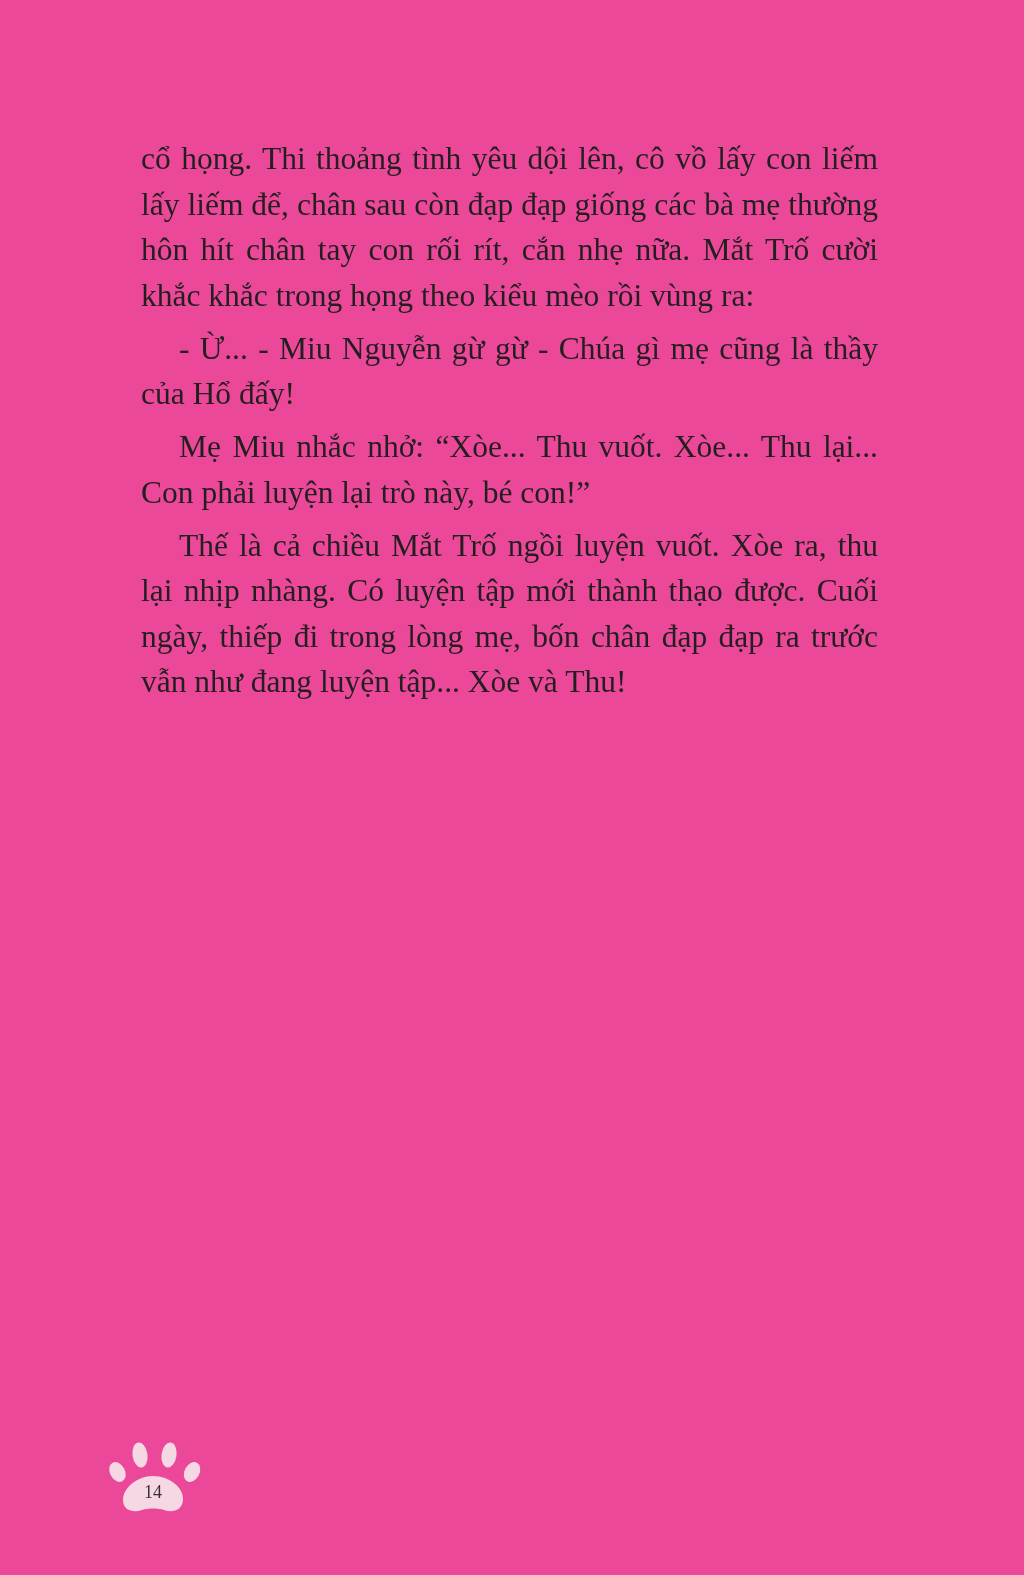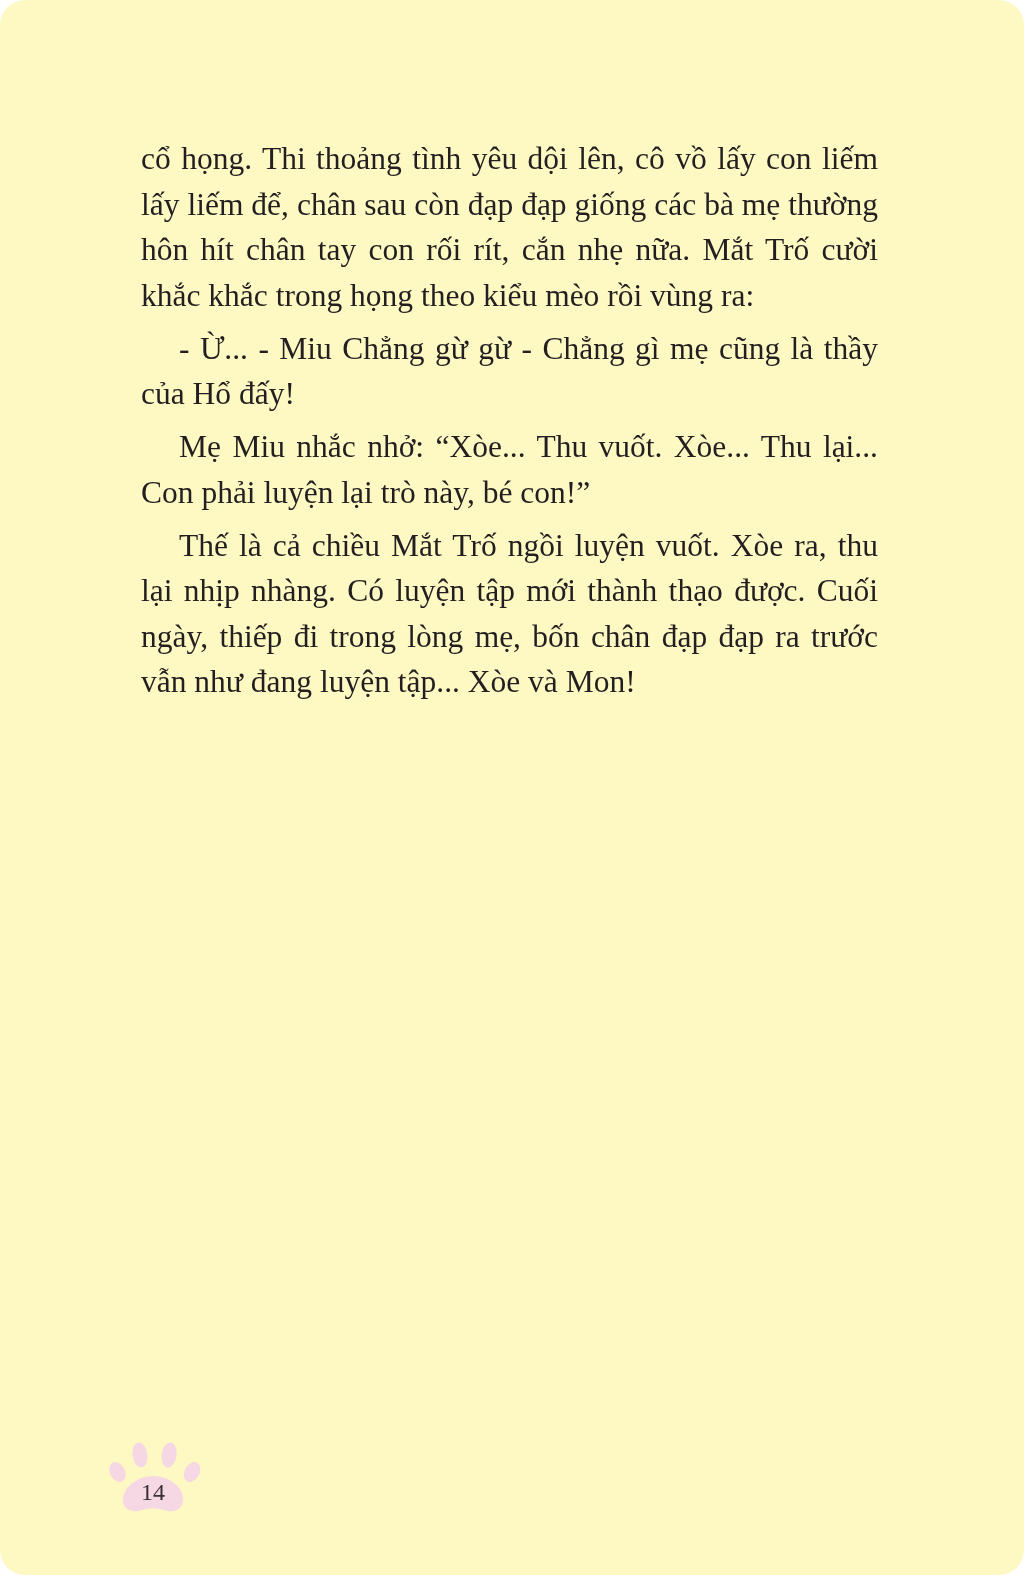--- a/index.html
+++ b/index.html
@@ -11,22 +11,21 @@
       width: 1024px;
       height: 1575px;
       position: relative;
       overflow: hidden;
     }
     .page {
       position: absolute;
       left: 0; top: 0;
       width: 1024px;
       height: 1575px;
-      background: #fef9c3;
-      border-radius: 25px;
+      background: #ec4899;
     }
     .text-block {
       position: absolute;
       left: 141px;
       top: 136px;
       width: 737px;
       font-family: "Liberation Serif", "DejaVu Serif", serif;
       font-size: 31.5px;
       line-height: 45.5px;
       color: #231f20;
@@ -47,35 +46,35 @@
       height: 1575px;
       pointer-events: none;
     }
     .page-number {
       position: absolute;
       left: 124px;
       top: 1476px;
       width: 58px;
       text-align: center;
       font-family: "Liberation Serif", "DejaVu Serif", serif;
-      font-size: 24px;
+      font-size: 18px;
       line-height: 32px;
       color: #3a3034;
     }
   </style>
 </head>
 <body>
 
 <div class="page">
 
   <div class="text-block">
     <p class="para no-indent">cổ họng. Thi thoảng tình yêu dội lên, cô vồ lấy con liếm lấy liếm để, chân sau còn đạp đạp giống các bà mẹ thường hôn hít chân tay con rối rít, cắn nhẹ nữa. Mắt Trố cười khắc khắc trong họng theo kiểu mèo rồi vùng ra:</p>
-    <p class="para">- Ừ... - Miu Chẳng gừ gừ - Chẳng gì mẹ cũng là thầy của Hổ đấy!</p>
+    <p class="para">- Ừ... - Miu Nguyễn gừ gừ - Chúa gì mẹ cũng là thầy của Hổ đấy!</p>
     <p class="para">Mẹ Miu nhắc nhở: “Xòe... Thu vuốt. Xòe... Thu lại... Con phải luyện lại trò này, bé con!”</p>
-    <p class="para">Thế là cả chiều Mắt Trố ngồi luyện vuốt. Xòe ra, thu lại nhịp nhàng. Có luyện tập mới thành thạo được. Cuối ngày, thiếp đi trong lòng mẹ, bốn chân đạp đạp ra trước vẫn như đang luyện tập... Xòe và Mon!</p>
+    <p class="para">Thế là cả chiều Mắt Trố ngồi luyện vuốt. Xòe ra, thu lại nhịp nhàng. Có luyện tập mới thành thạo được. Cuối ngày, thiếp đi trong lòng mẹ, bốn chân đạp đạp ra trước vẫn như đang luyện tập... Xòe và Thu!</p>
   </div>
 
   <svg class="paw" viewBox="0 0 1024 1575" width="1024" height="1575" xmlns="http://www.w3.org/2000/svg">
     <g fill="#f6d7e4">
 
       <ellipse cx="117.5" cy="1472" rx="7.5" ry="10.5" transform="rotate(-28 117.5 1472)"></ellipse>
       <ellipse cx="140" cy="1455" rx="7.5" ry="12.5" transform="rotate(-8 140 1455)"></ellipse>
       <ellipse cx="169" cy="1455" rx="7.5" ry="12.5" transform="rotate(8 169 1455)"></ellipse>
       <ellipse cx="192" cy="1472" rx="7.5" ry="10.5" transform="rotate(28 192 1472)"></ellipse>
 

